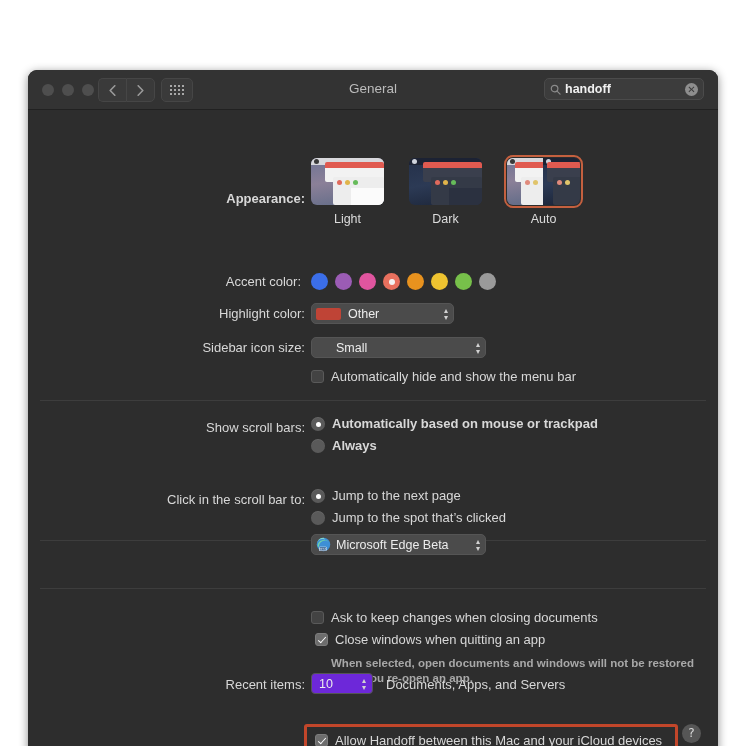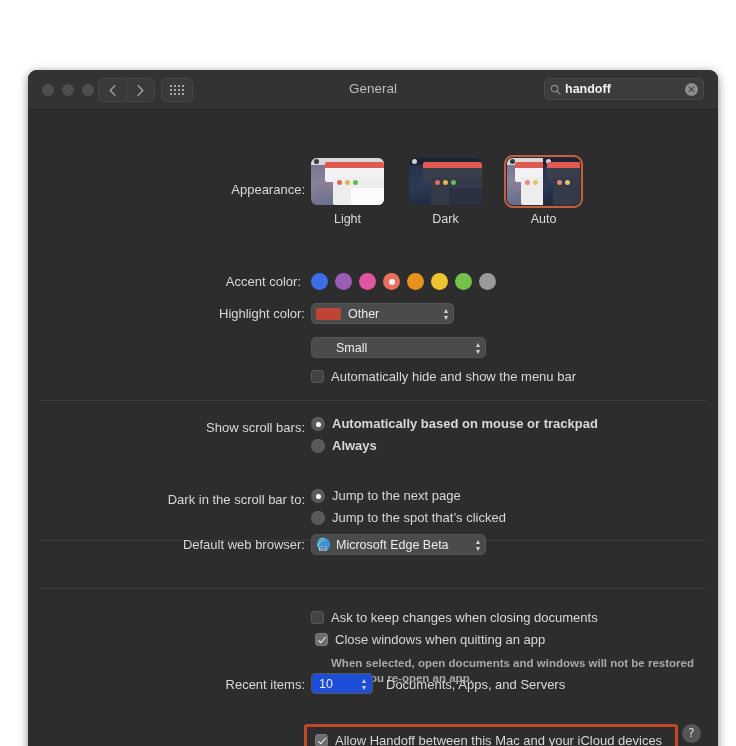--- a/index.html
+++ b/index.html
@@ -336,21 +336,21 @@
     width: 5px; height: 5px;
     margin: -2.5px 0 0 -2.5px;
     border-radius: 50%;
     background: #ffffff;
   }
   .cbtext { font-size: 13px; color: #d8d8d8; white-space: nowrap; }
 
   
   .stepper {
     width: 62px; height: 21px;
-    background: #1d4ed8;
+    background: #6d28d9;
     border: 1px solid #555555;
     border-radius: 4px;
     box-sizing: border-box;
     display: flex;
     align-items: center;
     position: relative;
     font-size: 12.5px;
     color: #ececec;
     padding-left: 7px;
   }
@@ -441,21 +441,21 @@
           <circle cx="5" cy="5" r="3.6" fill="none" stroke="#b5b5b5" stroke-width="1.3"></circle>
           <line x1="7.7" y1="7.7" x2="11" y2="11" stroke="#b5b5b5" stroke-width="1.3" stroke-linecap="round"></line>
         </svg>
         <span class="search-val">handoff</span>
         <span class="search-clear">✕</span>
       </div>
     </div>
 
     <div class="body">
 
-      <div class="lbl" style="left:110px; top:72px; width:167px;">Appearance:</div>
+      <div class="lbl" style="left:110px; top:81px; width:167px;font-weight:bold;">Appearance:</div>
 
       <div class="appear-set">
         <div class="appear-item">
           <div class="thumb">
             <div class="tw">
               <div class="tw-wall-l"></div>
               <div class="tw-menubar">
                   <span class="appleicon"></span>
                 </div>
               <div class="tw-win" style="left:14px; top:4px; width:59px; height:20px;">
@@ -558,20 +558,21 @@
         <span class="swatch" style="background: rgb(154, 154, 154);"></span>
       </div>
 
       <div class="lbl" style="left:110px; top:196px; width:167px;">Highlight color:</div>
       <div class="popup" style="position:absolute; left:283px; top:193px; width:143px;">
         <span class="chip" style="background: rgb(191, 68, 54);"></span>
         <span>Other</span>
         <span class="arrows">▴<br>▾</span>
       </div>
 
+      <div class="lbl" style="left:110px; top:230px; width:167px;">Sidebar icon size:</div>
       <div class="popup" style="position:absolute; left:283px; top:227px; width:175px; padding-left:24px;">
         <span>Small</span>
         <span class="arrows">▴<br>▾</span>
       </div>
 
       <div class="cbline" style="position:absolute; left:283px; top:259px;">
         <span class="cb"></span>
         <span class="cbtext">Automatically hide and show the menu bar</span>
       </div>
 
@@ -582,35 +583,34 @@
         <div class="cbline" style="margin-bottom:7px;">
           <span class="rb on"></span>
           <span class="cbtext">Automatically based on mouse or trackpad</span>
         </div>
         <div class="cbline">
           <span class="rb"></span>
           <span class="cbtext">Always</span>
         </div>
       </div>
 
-      <div class="lbl" style="left:110px; top:382px; width:167px;">Dark in the scroll bar to:</div>
+      <div class="lbl" style="left:110px; top:382px; width:167px;">Click in the scroll bar to:</div>
       <div style="position:absolute; left:283px; top:378px;">
         <div class="cbline" style="margin-bottom:7px;">
           <span class="rb on"></span>
           <span class="cbtext">Jump to the next page</span>
         </div>
         <div class="cbline">
           <span class="rb"></span>
           <span class="cbtext">Jump to the spot that’s clicked</span>
         </div>
       </div>
 
       <div class="sep" style="top:430px;"></div>
 
-      <div class="lbl" style="left:110px; top:427px; width:167px; top:427px;">Default web browser:</div>
       <div class="popup" style="position:absolute; left:283px; top:424px; width:175px;">
         <span class="edge-ico">
           <svg width="15" height="15" viewBox="0 0 16 16">
             <circle cx="8" cy="8" r="7.2" fill="#3d8fd6"></circle>
             <path d="M1.6 9.5 A7.2 7.2 0 0 1 14 5.5 A6.5 6.5 0 0 0 3.2 11 Z" fill="#6fd4a8"></path>
             <path d="M8 0.8 A7.2 7.2 0 0 0 1.2 6 A6 6 0 0 1 10 3 Z" fill="#7fd6cf"></path>
             <rect x="3.2" y="10.4" width="8" height="4.4" rx="0.8" fill="#ffffff"></rect>
             <rect x="3.6" y="10.8" width="7.2" height="3.6" rx="0.6" fill="#1b4e86"></rect>
             <text x="7.2" y="13.6" font-size="3.1" fill="#ffffff" text-anchor="middle" font-family="DejaVu Sans, sans-serif">BETA</text>
           </svg>

